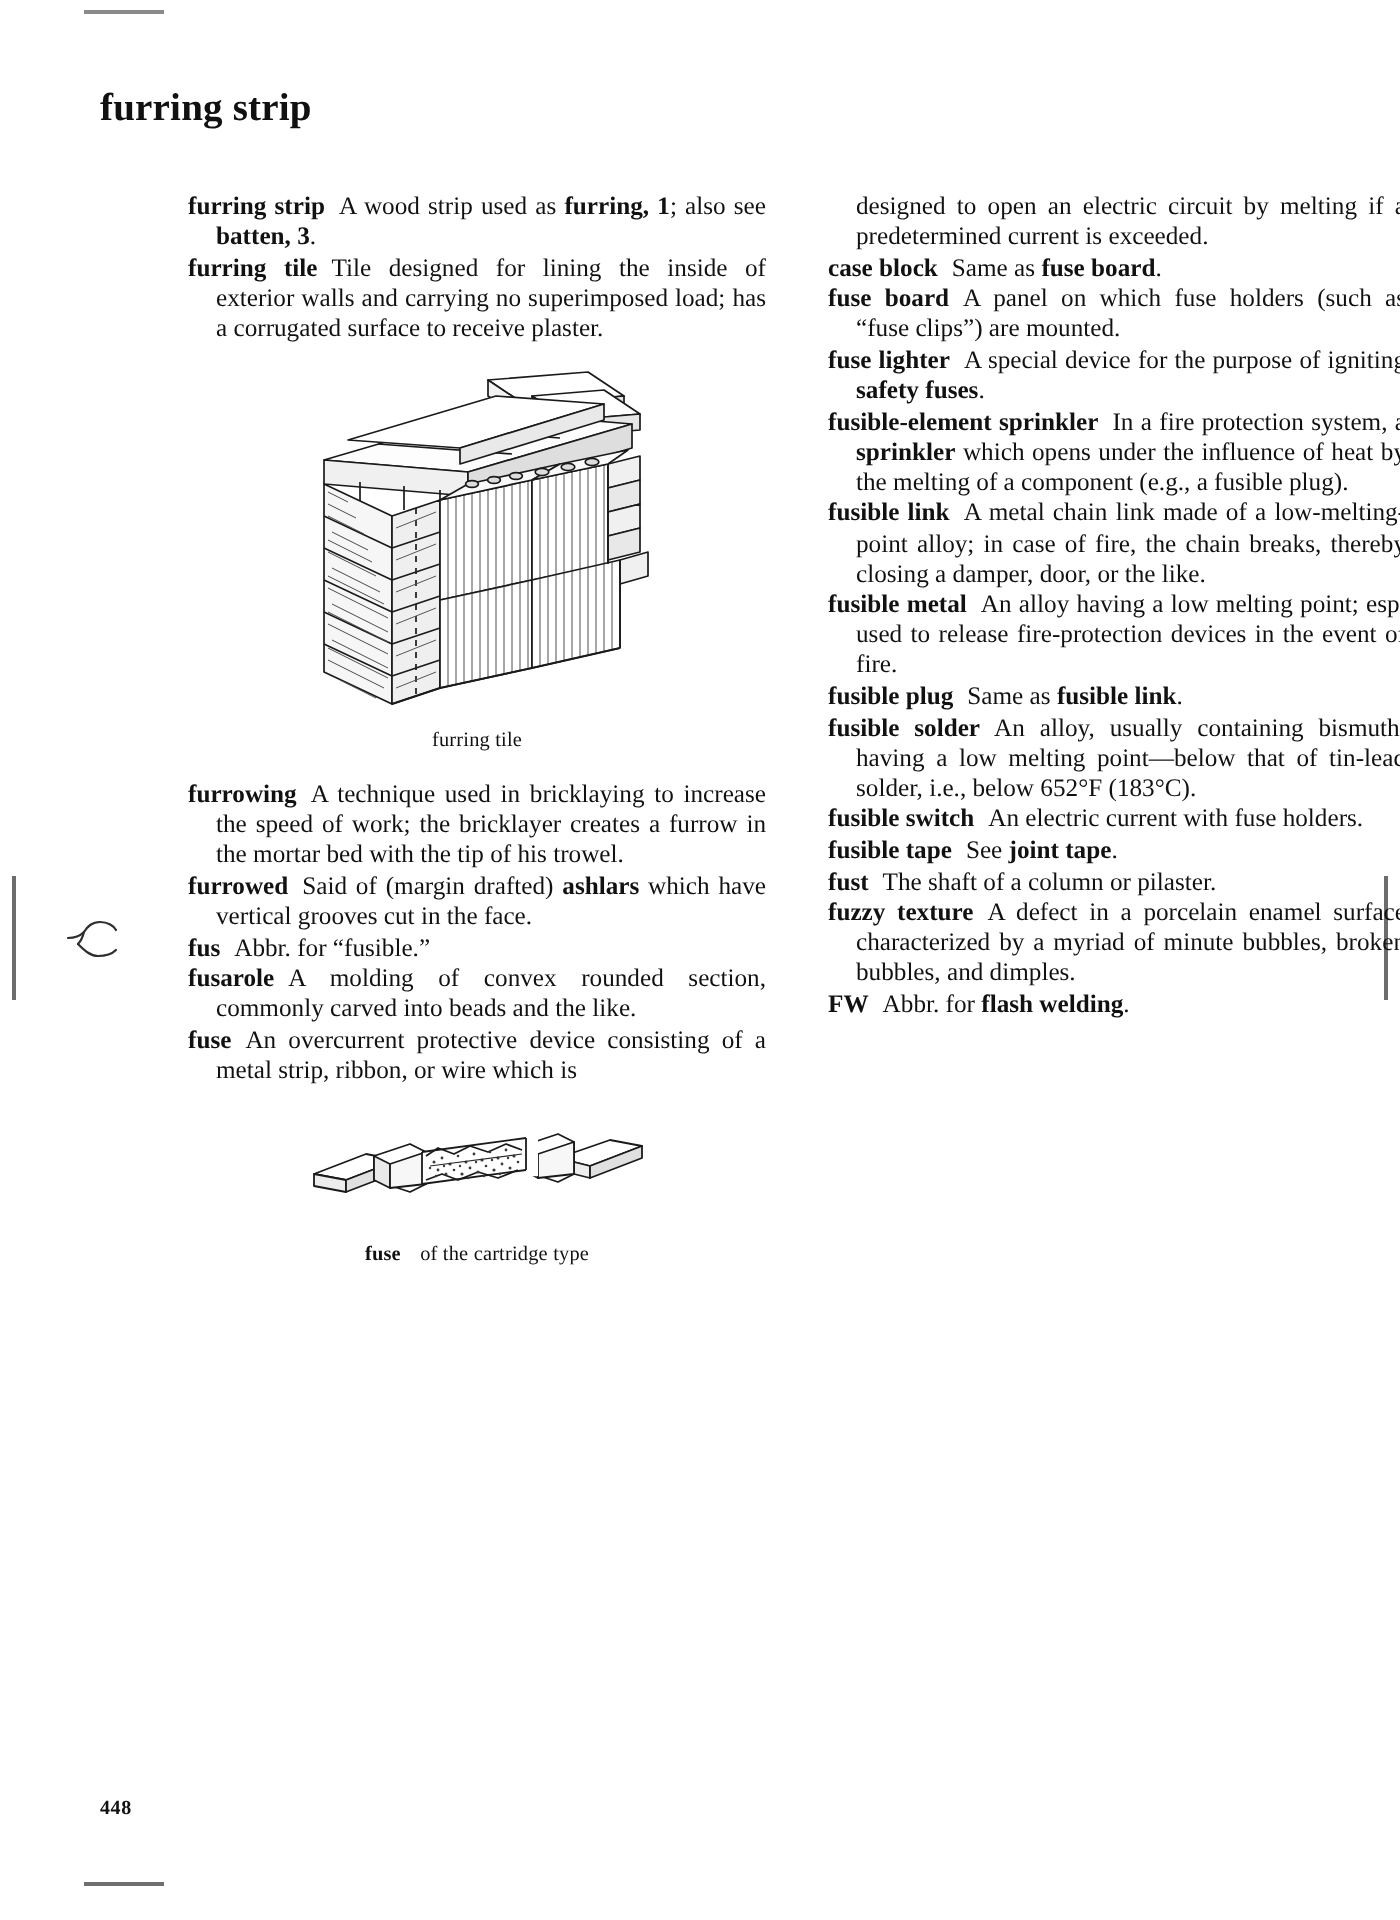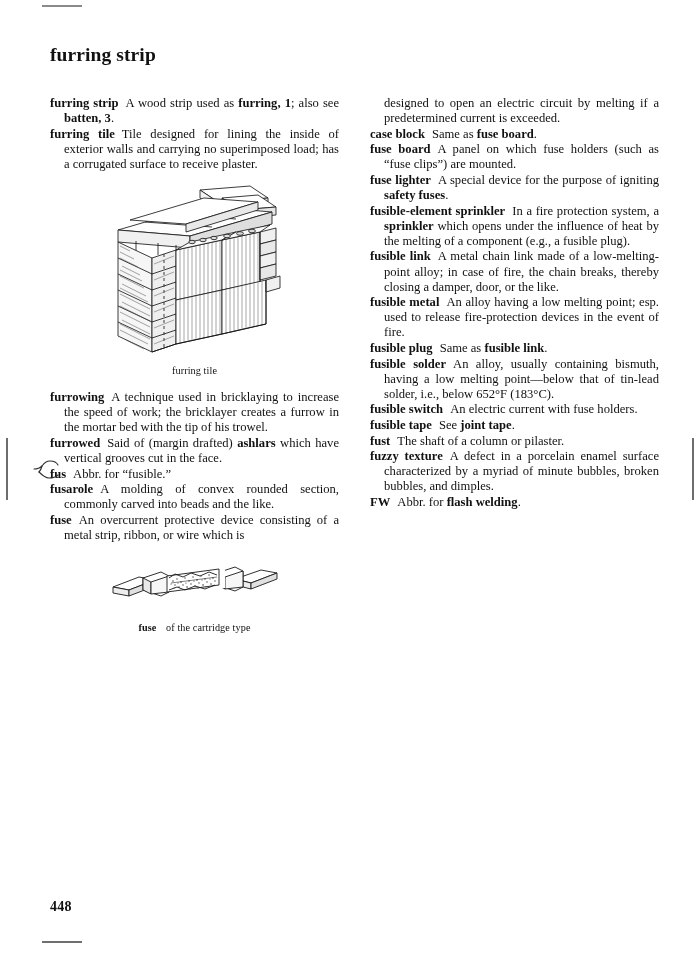--- a/index.html
+++ b/index.html
@@ -56,20 +56,21 @@
   .col {
     position: absolute;
     top: 96px;
     width: 289px;
     font-size: 12.6px;
     line-height: 15.1px;
     text-align: justify;
     text-justify: inter-word;
     -webkit-hyphens: none;
     hyphens: none;
+    margin-left: 44px;
   }
   .col-left  { left: 50px; }
   .col-right { left: 370px; }
 
   .entry {
     margin: 0 0 0.5px 0;
     padding-left: 14px;
     text-indent: -14px;
   }
   .entry.cont {
@@ -106,21 +107,21 @@
     width: 34px;
     height: 36px;
     pointer-events: none;
   }
 
   
   .folio {
     position: absolute;
     left: 50px;
     top: 899px;
-    font-size: 14px;
+    font-size: 10px;
     font-weight: bold;
     letter-spacing: 0.3px;
   }
 </style>
 </head>
 <body>
 
 <div class="crop-top"></div>
 <div class="crop-bottom"></div>
 <div class="edge-mark-left"></div>

